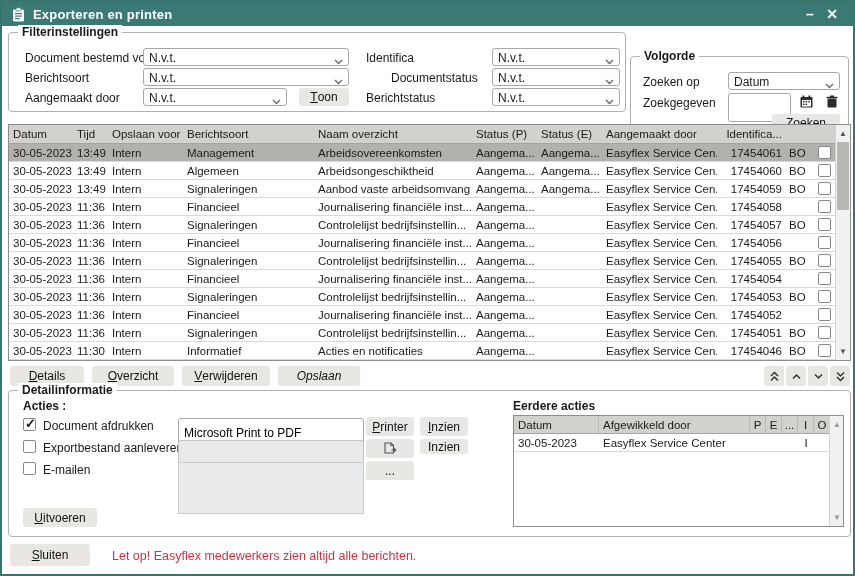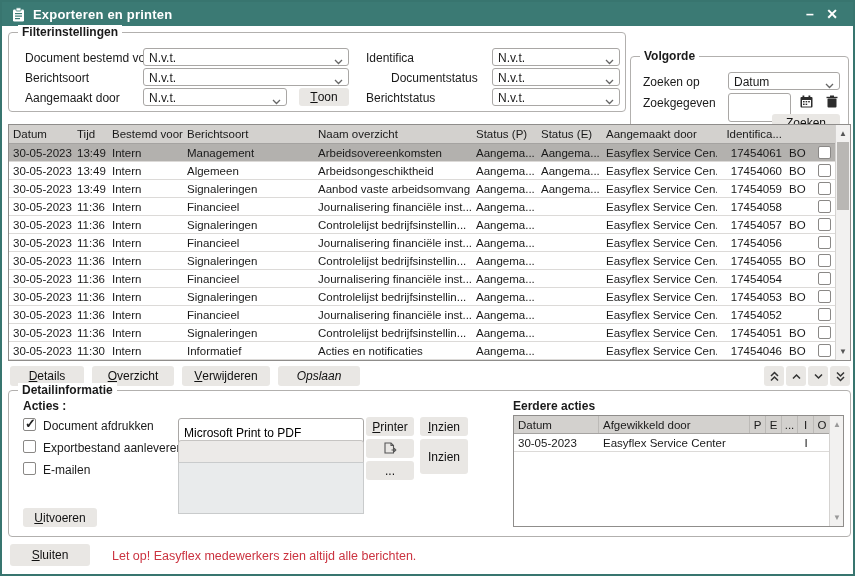--- a/index.html
+++ b/index.html
@@ -191,21 +191,21 @@
         <rect x="4" y="0.5" width="4" height="1.6" fill="#2c2c2c"></rect>
       </svg>
     </span>
     <button class="btn" style="left:141px; top:57px; width:68px; height:18px;"><u>Z</u>oeken</button>
   </div>
 
   <div class="table">
     <div class="thead">
       <span class="c c-datum">Datum</span>
       <span class="c c-tijd">Tijd</span>
-      <span class="c c-bestemd">Bestemd voor</span>
+      <span class="c c-bestemd">Opslaan voor</span>
       <span class="c c-soort">Berichtsoort</span>
       <span class="c c-naam">Naam overzicht</span>
       <span class="c c-sp">Status (P)</span>
       <span class="c c-se">Status (E)</span>
       <span class="c c-door">Aangemaakt door</span>
       <span class="c c-id">Identifica...</span>
       <span class="c c-bo"></span>
       <span class="c c-chk"></span>
     </div>
     <div id="tbody">
@@ -450,21 +450,21 @@
     <span class="cb" style="position:absolute; left:14px; top:49px;"></span>
     <span class="flabel" style="left:34px; top:50px;">Exportbestand aanleveren</span>
     <input class="input disabled" style="left: 169px; top: 49px; width: 186px;" value="">
     <button class="btn" style="left:357px; top:48px; width:48px; height:19px;">
       <svg width="14" height="13" viewBox="0 0 14 13">
         <path d="M2,1 h6 l2.5,2.5 V11 H2 Z" fill="none" stroke="#555" stroke-width="1.1"></path>
         <path d="M8,1 V3.5 H10.5" fill="none" stroke="#555" stroke-width="1.1"></path>
         <path d="M8.5,8 h4 M11,6.2 l1.8,1.8 -1.8,1.8" fill="none" stroke="#555" stroke-width="1.1"></path>
       </svg>
     </button>
-    <button class="btn" style="left:411px; top:48px; width:48px; height:35px;">Inzien</button>
+    <button class="btn" style="left:411px; top:48px; width:48px; height:15px;">Inzien</button>
 
     <span class="cb" style="position:absolute; left:14px; top:71px;"></span>
     <span class="flabel" style="left:34px; top:72px;">E-mailen</span>
     <div class="memo" style="left:169px; top:71px; width:186px; height:52px;"></div>
     <button class="btn" style="left:357px; top:70px; width:48px; height:19px;">...</button>
 
     <button class="btn" style="left:14px; top:117px; width:74px; height:19px;"><u>U</u>itvoeren</button>
 
     <span class="flabel" style="left:504px; top:8px; font-weight:bold;">Eerdere acties</span>
     <div class="etable" style="left:504px; top:24px; width:331px; height:112px;">

